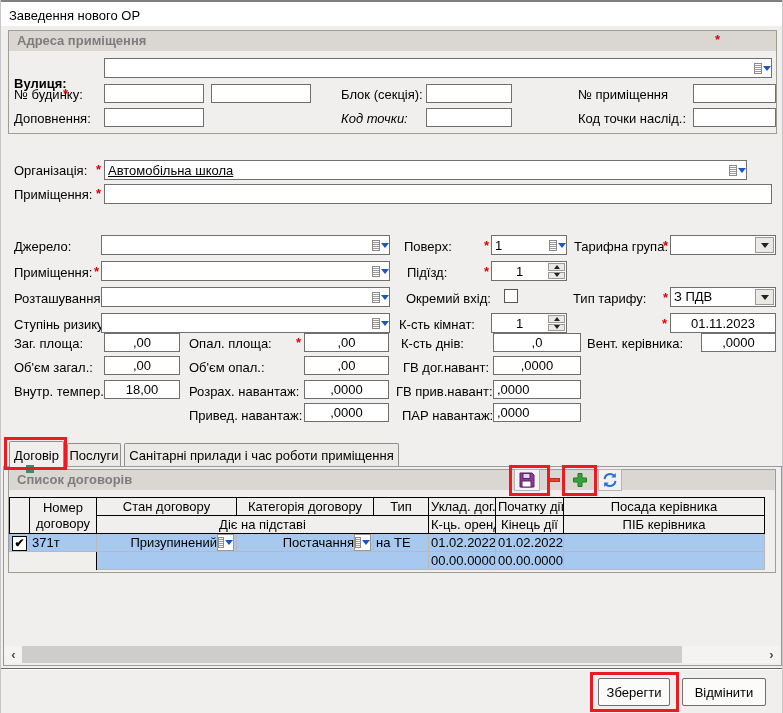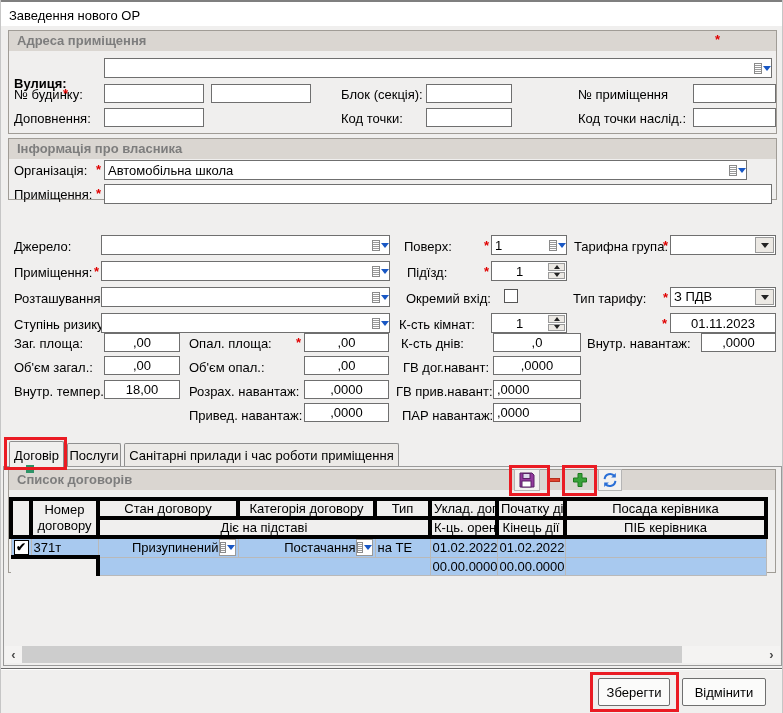--- a/index.html
+++ b/index.html
@@ -47,21 +47,21 @@
   .tab.active{background:#f0efee;height:27px;padding-top:6px;z-index:3;}
   .tabpanel{position:absolute;left:2px;top:466px;width:779px;height:200px;
        border:1px solid #9a9a9a;box-sizing:border-box;}
   .gmark{position:absolute;left:25px;top:465px;width:8px;height:8px;background:#2e9368;z-index:4;}
   .tbtn{position:absolute;height:22px;display:flex;align-items:center;justify-content:center;
        cursor:pointer;z-index:5;box-sizing:border-box;}
   .tbtn.framed{border:1px solid #b5b5b5;background:#f3f2f0;}
   .minus-glyph{width:13px;height:4px;background:#e0442f;border:1px solid #b52f1e;box-sizing:border-box;}
   .grid{position:absolute;left:8px;top:497px;border-collapse:collapse;table-layout:fixed;
        width:755px;z-index:2;}
-  .grid th,.grid td{border:4px solid #000000;font-weight:normal;font-size:13px;padding:0 2px;
+  .grid th,.grid td{border:1px solid #000000;font-weight:normal;font-size:13px;padding:0 2px;
        height:18px;overflow:hidden;white-space:nowrap;text-align:center;box-sizing:border-box;}
   .grid th.wrap{white-space:normal;line-height:16px;}
   .grid td.sel{background:#a8c9ef;border:1px solid #b9b9b9;}
   .grid td.left{text-align:left;}
   .grid td.ghost{background:#f0efee;border-left:none;border-bottom:none;}
   .cellflex{display:flex;align-items:center;height:100%;}
   .cellflex .txt{flex:1;text-align:right;overflow:hidden;white-space:nowrap;}
   .combo-btn.sm{width:15px;height:15px;border:1px solid #999;align-self:center;flex:none;}
   .rowchk{display:inline-block;width:15px;height:15px;background:#fff;border:1px solid #000;
        box-sizing:border-box;font-weight:bold;font-size:12px;line-height:13px;text-align:center;cursor:pointer;}
@@ -105,31 +105,28 @@
   <span class="req" style="left:62px;top:86px;">*</span>
   <input class="inp" style="left: 103px; top: 84px; width: 100px;">
   <input class="inp" style="left: 210px; top: 84px; width: 100px;">
   <span class="lbl" style="left:340px;top:87px;">Блок (секція):</span>
   <input class="inp" style="left: 425px; top: 84px; width: 86px;">
   <span class="lbl" style="left:577px;top:87px;">№ приміщення</span>
   <input class="inp" style="left: 692px; top: 84px; width: 83px;">
 
   <span class="lbl" style="left:13px;top:111px;">Доповнення:</span>
   <input class="inp" style="left: 103px; top: 108px; width: 100px;">
-  <span class="lbl" style="left:340px;top:111px;">Код точки:</span>
+  <span class="lbl" style="left:340px;top:111px;font-style:italic;">Код точки:</span>
   <input class="inp" style="left: 425px; top: 108px; width: 86px;">
   <span class="lbl" style="left:577px;top:111px;">Код точки наслід.:</span>
   <input class="inp" style="left: 692px; top: 108px; width: 83px;">
 
-  <div class="group" style="left:7px;top:138px;width:769px;height:62px;">
-    <div class="ghdr">Інформація про власника</div>
-  </div>
   <span class="lbl" style="left:13px;top:163px;">Організація:</span>
   <span class="req" style="left:95px;top:162px;">*</span>
-  <div class="fld" style="left:103px;top:160px;width:643px;">
+  <div class="fld" style="left:103px;top:160px;width:643px;text-decoration:underline;">
     <input value="Автомобільна школа" style="">
     <span class="combo-btn">
         <span class="cb-list"></span>
         <span class="cb-tri"></span>
       </span>
   </div>
   <span class="lbl" style="left:13px;top:187px;">Приміщення:</span>
   <span class="req" style="left:95px;top:186px;">*</span>
   <input class="inp" style="left: 103px; top: 184px; width: 668px; height: 20px;">
 
@@ -226,21 +223,21 @@
   <span class="req" style="left:661px;top:316px;">*</span>
   <input class="inp ctr" style="left: 669px; top: 313px; width: 106px; height: 20px;" value="01.11.2023">
 
   <span class="lbl" style="left:13px;top:336px;">Заг. площа:</span>
   <input class="inp ctr" style="left: 103px; top: 333px; width: 76px;" value=",00">
   <span class="lbl" style="left:188px;top:336px;">Опал. площа:</span>
   <span class="req" style="left:295px;top:335px;">*</span>
   <input class="inp ctr" style="left: 303px; top: 333px; width: 85px;" value=",00">
   <span class="lbl" style="left:400px;top:336px;">К-сть днів:</span>
   <input class="inp ctr" style="left: 492px; top: 333px; width: 88px;" value=",0">
-  <span class="lbl" style="left:586px;top:336px;">Внутр. навантаж:</span>
+  <span class="lbl" style="left:586px;top:336px;">Вент. керівника:</span>
   <input class="inp ctr" style="left: 700px; top: 333px; width: 75px;" value=",0000">
 
   <span class="lbl" style="left:13px;top:360px;">Об'єм загал.:</span>
   <input class="inp ctr" style="left: 103px; top: 356px; width: 76px;" value=",00">
   <span class="lbl" style="left:188px;top:360px;">Об'єм опал.:</span>
   <input class="inp ctr" style="left: 303px; top: 356px; width: 85px;" value=",00">
   <span class="lbl" style="left:402px;top:360px;">ГВ дог.навант:</span>
   <input class="inp ctr" style="left: 492px; top: 356px; width: 88px;" value=",0000">
 
   <span class="lbl" style="left:13px;top:384px;">Внутр. темпер.:</span>

